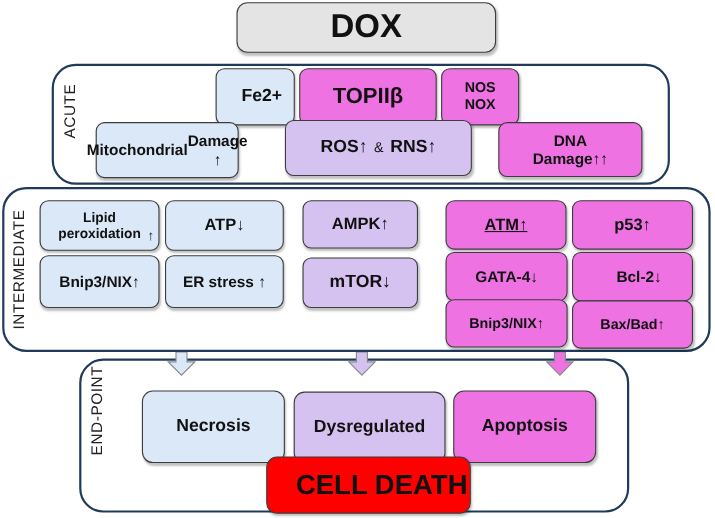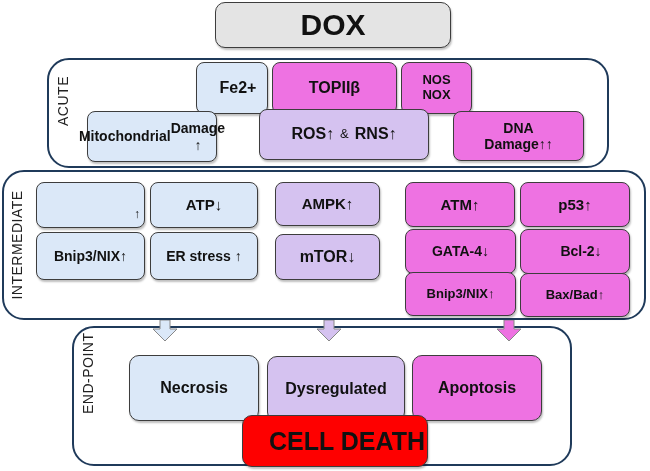--- a/index.html
+++ b/index.html
@@ -24,21 +24,21 @@
 <div class="box gray" style="left:215px;top:2px;width:236px;height:46px;font-size:30px;border-radius:10px;">
   <span>DOX</span>
 </div>
 
 <div class="panel" style="left:47px;top:58px;width:562px;height:110px;"></div>
 <div class="vlabel" style="left:34px;top:92px;width:60px;height:18px;">ACUTE</div>
 
 <div class="box blue" style="left:196px;top:62px;width:72px;height:52px;font-size:16px;padding-left:12px;">
   <span>Fe2+</span>
 </div>
-<div class="box pink" style="left:272px;top:62px;width:125px;height:52px;font-size:16px;">
+<div class="box pink" style="left:272px;top:62px;width:125px;height:52px;font-size:20px;">
   <span>TOPIIβ</span>
 </div>
 <div class="box pink" style="left:401px;top:62px;width:71px;height:52px;font-size:13px;flex-direction:column;">
   <span>NOS</span>
   <span>NOX</span>
 </div>
 
 <div class="box blue" style="left:87px;top:111px;width:130px;height:51px;font-size:14px;flex-direction:row;">
   <span>Mitochondrial</span>
   <span><span>Damage</span> <span>↑</span></span>
@@ -52,20 +52,21 @@
 </div>
 <div class="box pink" style="left:453px;top:111px;width:131px;height:50px;font-size:14px;flex-direction:column;">
   <span>DNA</span>
   <span><span>Damage</span><span>↑↑</span></span>
 </div>
 
 <div class="panel" style="left:2px;top:170px;width:644px;height:150px;"></div>
 <div class="vlabel" style="left:-37px;top:236px;width:110px;height:18px;">INTERMEDIATE</div>
 
 <div class="box blue" style="left:36px;top:182px;width:109px;height:46px;font-size:12.5px;flex-direction:column;">
+  <span>Lipid peroxidation</span>
   <span style="position:absolute;right:4px;bottom:5px;font-size:12px;">↑</span>
 </div>
 <div class="box blue" style="left:150px;top:182px;width:108px;height:46px;font-size:15px;">
   <span>ATP</span>
     <span>↓</span>
 </div>
 <div class="box blue" style="left:36px;top:232px;width:109px;height:48px;font-size:14px;">
   <span>Bnip3/NIX</span>
     <span>↑</span>
 </div>
@@ -75,21 +76,21 @@
 
 <div class="box lav" style="left:275px;top:182px;width:105px;height:44px;font-size:15px;">
   <span>AMPK</span>
     <span>↑</span>
 </div>
 <div class="box lav" style="left:275px;top:234px;width:105px;height:46px;font-size:16px;">
   <span>mTOR</span>
     <span>↓</span>
 </div>
 
-<div class="box pink" style="left:405px;top:182px;width:110px;height:45px;font-size:15px;">
+<div class="box pink" style="left:405px;top:182px;width:110px;height:45px;font-size:15px;text-decoration:underline;">
   <span>ATM</span>
     <span>↑</span>
 </div>
 <div class="box pink" style="left:520px;top:182px;width:110px;height:45px;font-size:15px;">
   <span>p53</span>
     <span>↑</span>
 </div>
 <div class="box pink" style="left:405px;top:229px;width:111px;height:45px;font-size:14px;">
   <span>GATA-4</span>
     <span>↓</span>

